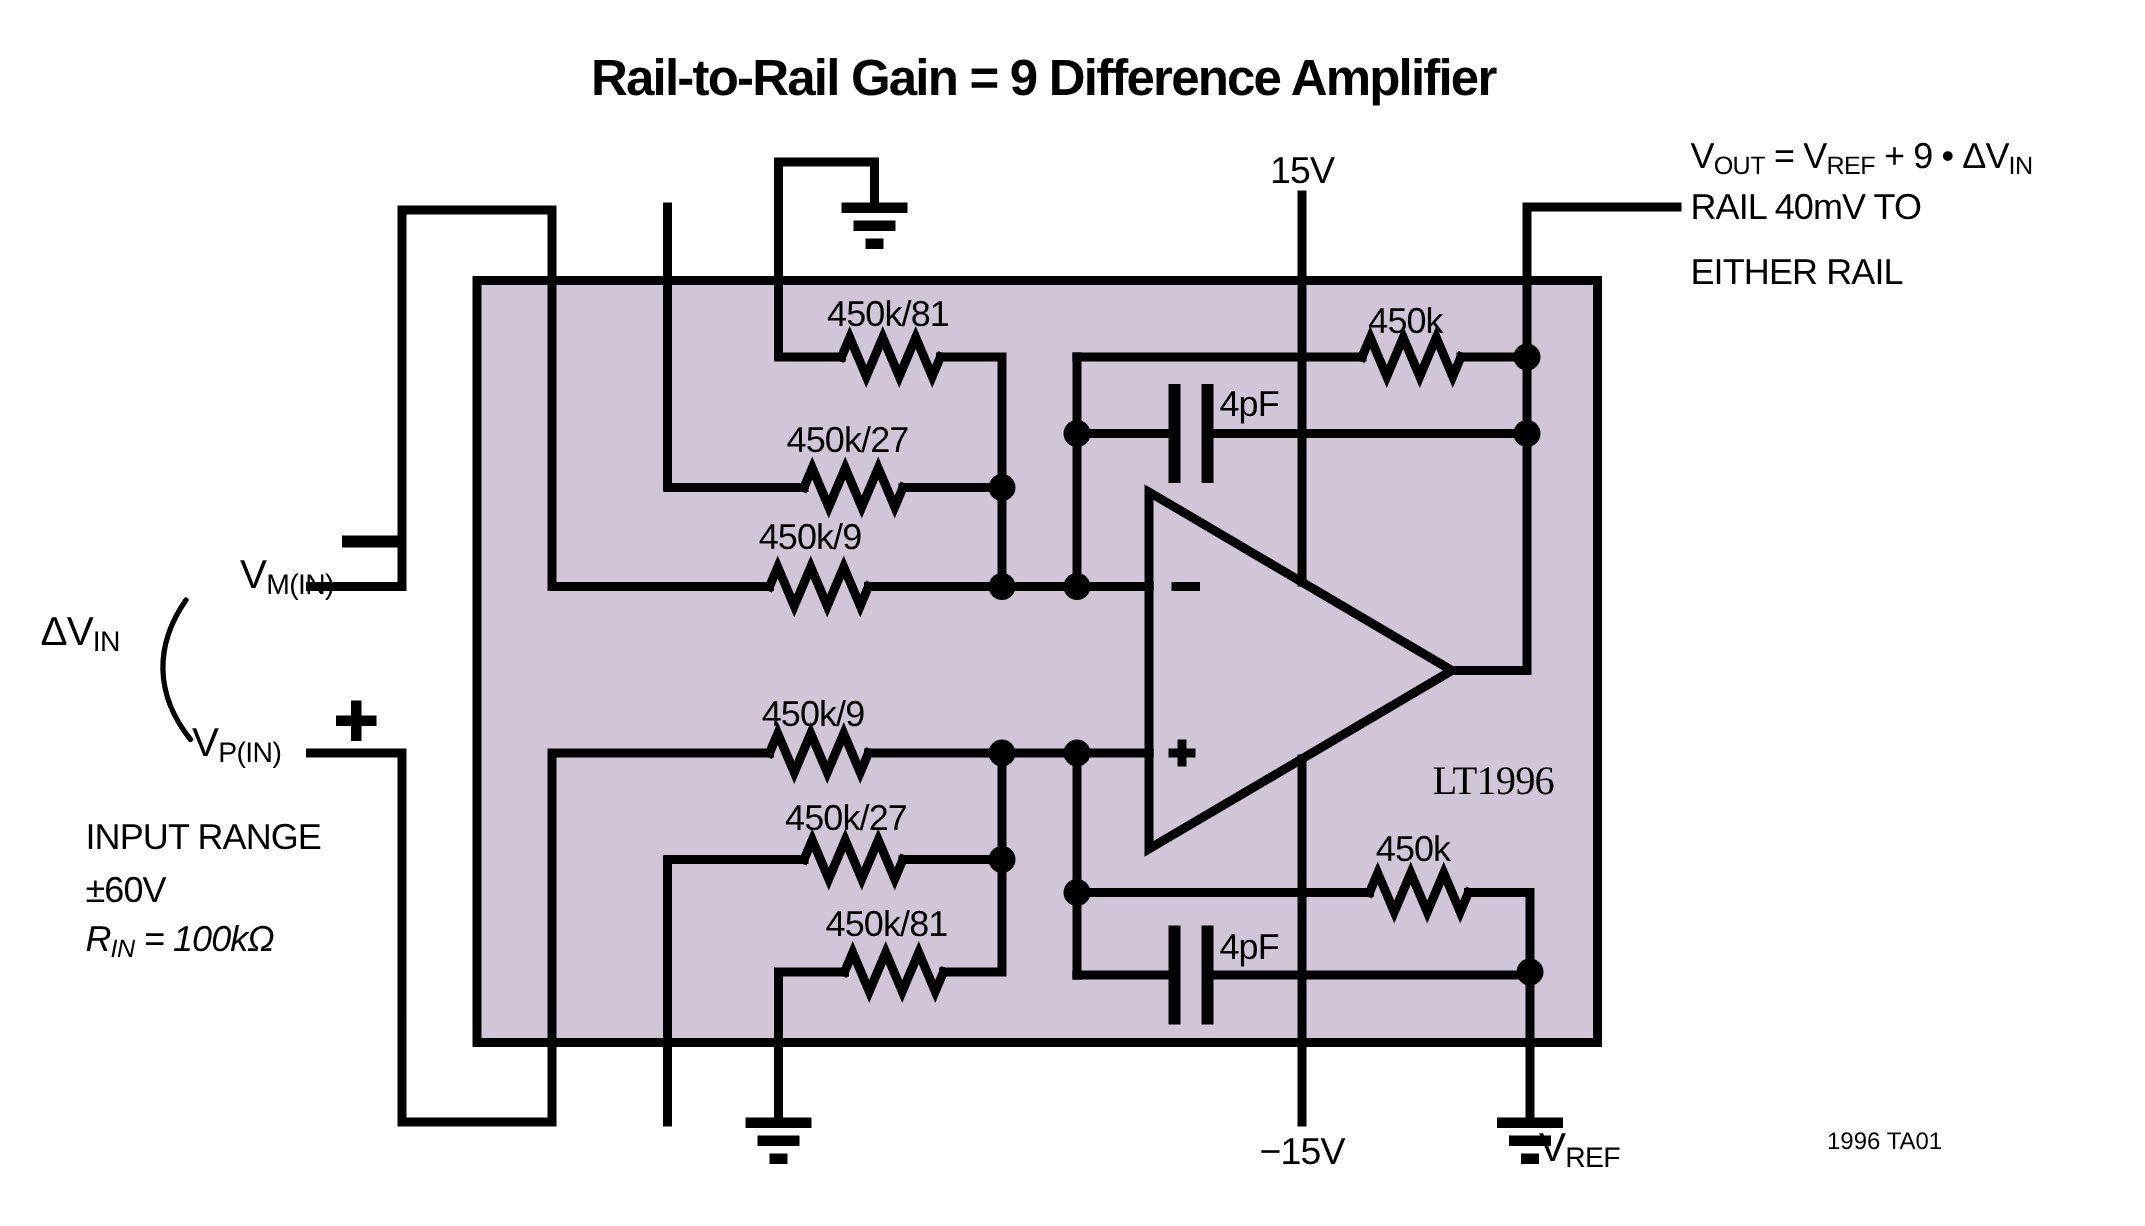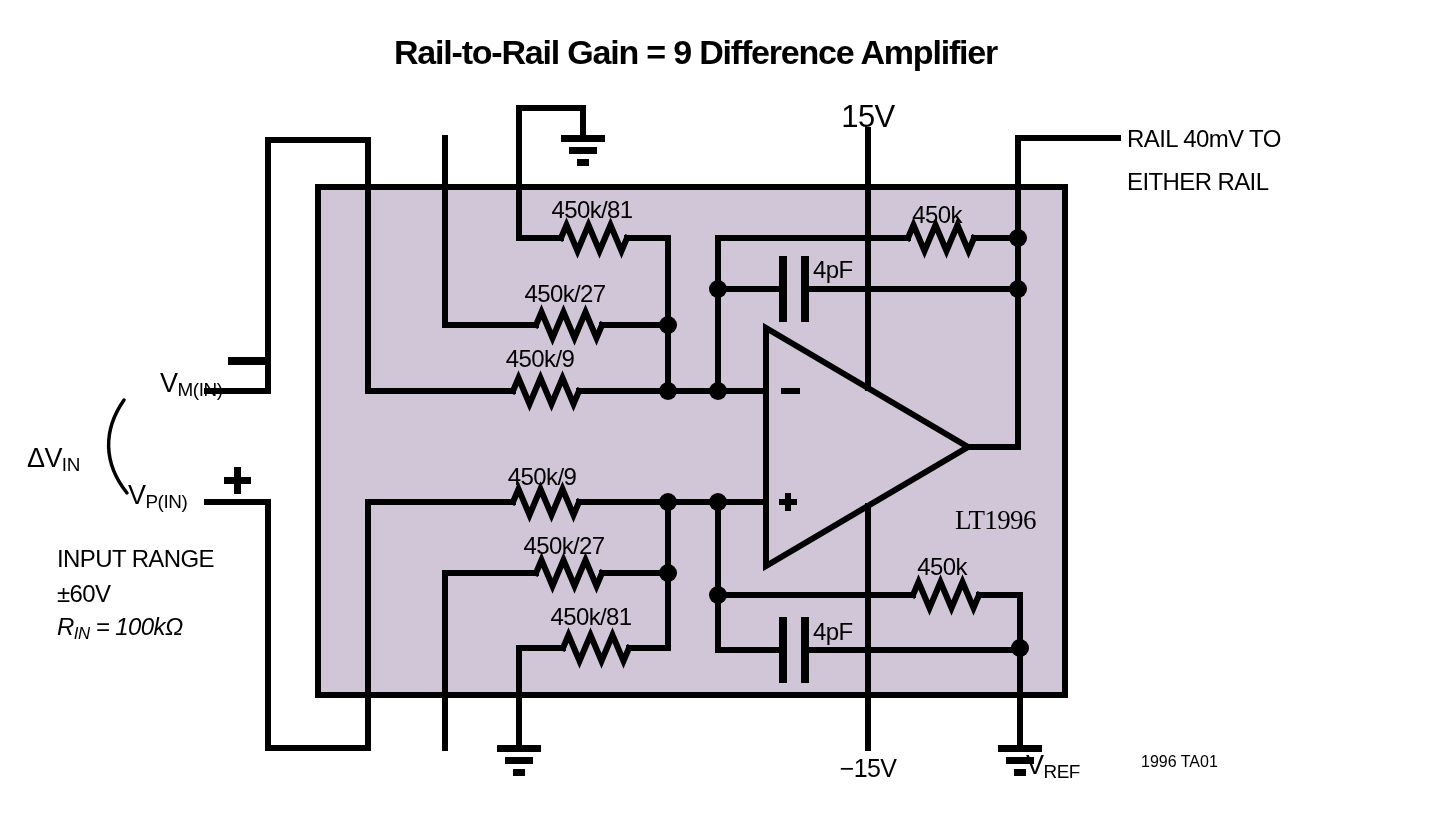--- a/index.html
+++ b/index.html
@@ -116,29 +116,30 @@
     <g>
       <rect class="blk" x="224" y="477" width="27" height="7"></rect>
       <rect class="blk" x="234" y="467" width="7" height="27"></rect>
     </g>
 
     <path class="thin" d="M124 400 C103 430 103 463 127 493"></path>
   </svg>
 
   <div class="title">Rail-to-Rail Gain = 9 Difference Amplifier</div>
 
+  <div class="lbl" style="left:1127px;top:92px;"><span>V</span><span class="sub">OUT</span><span> = V</span><span class="sub">REF</span><span> + 9 • ΔV</span><span class="sub">IN</span></div>
   <div class="lbl" style="left:1127px;top:126px;">RAIL 40mV TO</div>
   <div class="lbl" style="left:1127px;top:169px;">EITHER RAIL</div>
 
-  <div class="lbl ctr" style="left:868px;top:101px;font-size:31px;">15V</div>
+  <div class="lbl ctr" style="left:868px;top:101px;font-size:25px;">15V</div>
   <div class="lbl ctr" style="left:868px;top:755px;font-size:25px;">−15V</div>
 
   <div class="lbl big" style="left:128px;top:369px;margin-left:32px;"><span>V</span><span class="sub">M(IN)</span></div>
   <div class="lbl big" style="left:128px;top:481px;"><span>V</span><span class="sub">P(IN)</span></div>
-  <div class="lbl big" style="left:27px;top:444px;"><span>ΔV</span><span class="sub">IN</span></div>
+  <div class="lbl big" style="left:27px;top:407px;"><span>ΔV</span><span class="sub">IN</span></div>
 
   <div class="lbl" style="left:57px;top:546px;">INPUT RANGE</div>
   <div class="lbl" style="left:57px;top:581px;">±60V</div>
   <div class="lbl" style="left:57px;top:614px;font-style:italic;"><span>R</span><span class="sub">IN</span><span> = 100kΩ</span></div>
 
   <div class="lbl ctr" style="left:592px;top:197px;">450k/81</div>
   <div class="lbl ctr" style="left:565px;top:281px;">450k/27</div>
   <div class="lbl ctr" style="left:540px;top:346px;">450k/9</div>
   <div class="lbl ctr" style="left:937px;top:202px;">450k</div>
   <div class="lbl ctr" style="left:542px;top:464px;">450k/9</div>
@@ -146,14 +147,14 @@
   <div class="lbl ctr" style="left:591px;top:604px;">450k/81</div>
   <div class="lbl ctr" style="left:942px;top:554px;">450k</div>
 
   <div class="lbl" style="left:813px;top:257px;">4pF</div>
   <div class="lbl" style="left:813px;top:619px;">4pF</div>
 
   <div class="lbl big" style="left:955px;top:506px;font-family:Liberation Serif, serif;">LT1996</div>
 
   <div class="lbl big" style="left:1026px;top:703px;margin-top:48px;"><span>V</span><span class="sub">REF</span></div>
 
-  <div class="lbl small" style="left:1141px;top:754px;text-align:center;">1996 TA01</div>
+  <div class="lbl small" style="left:1218px;top:754px;text-align:center;">1996 TA01</div>
 </div>
 
 </body></html>

